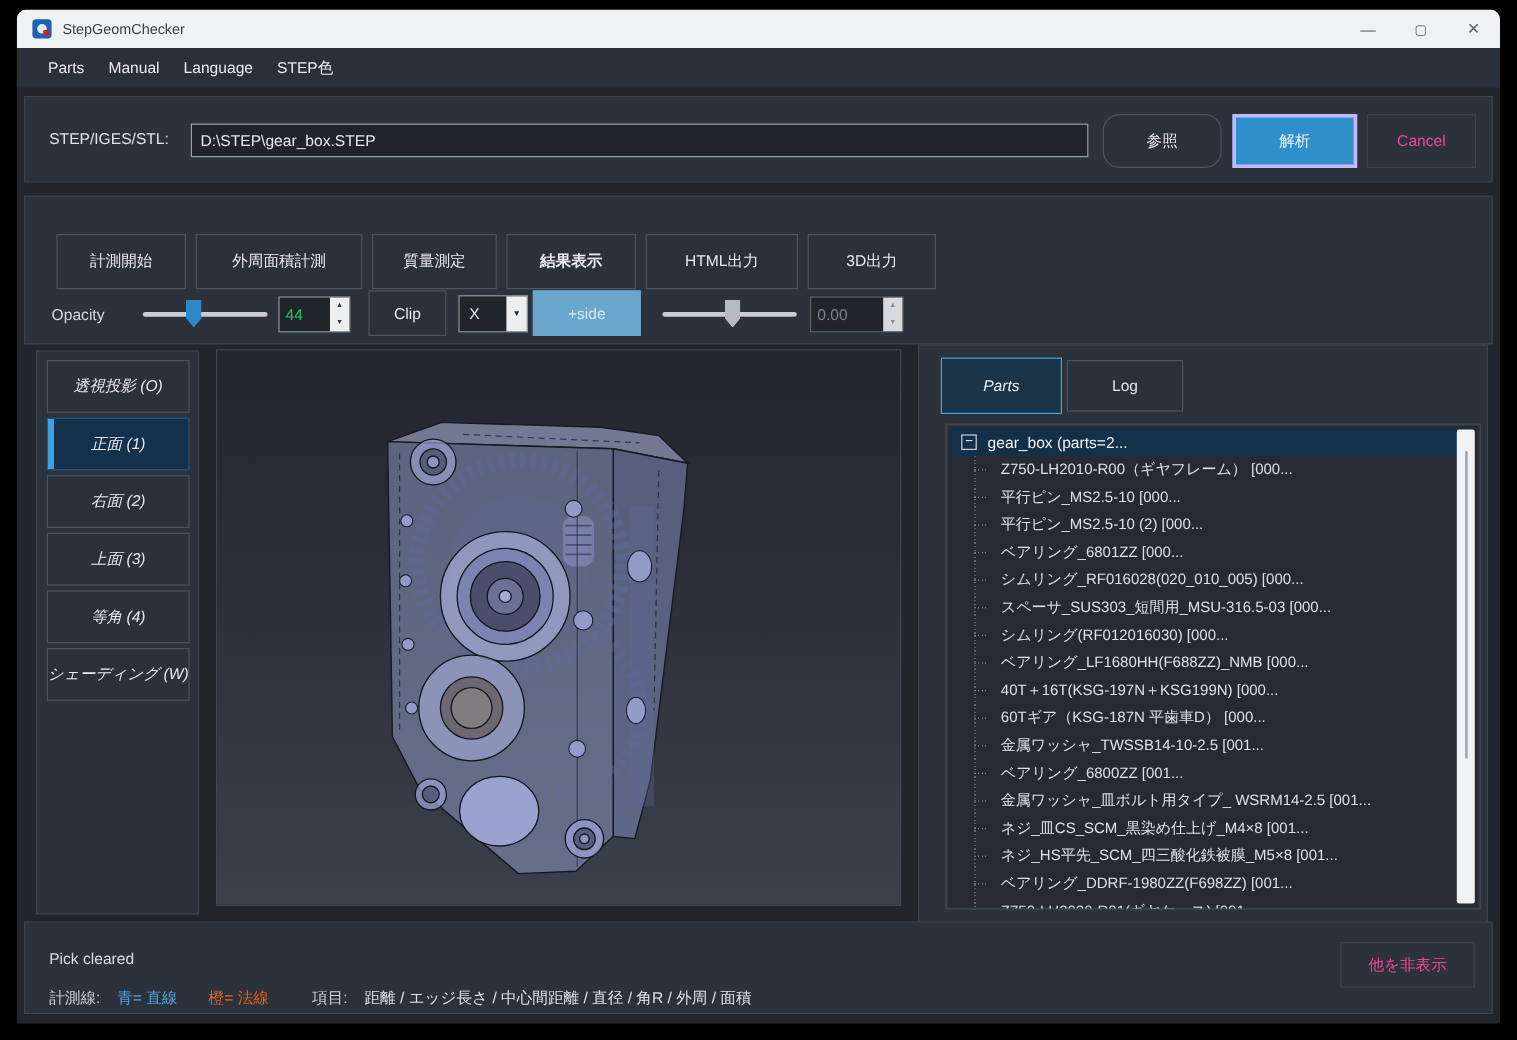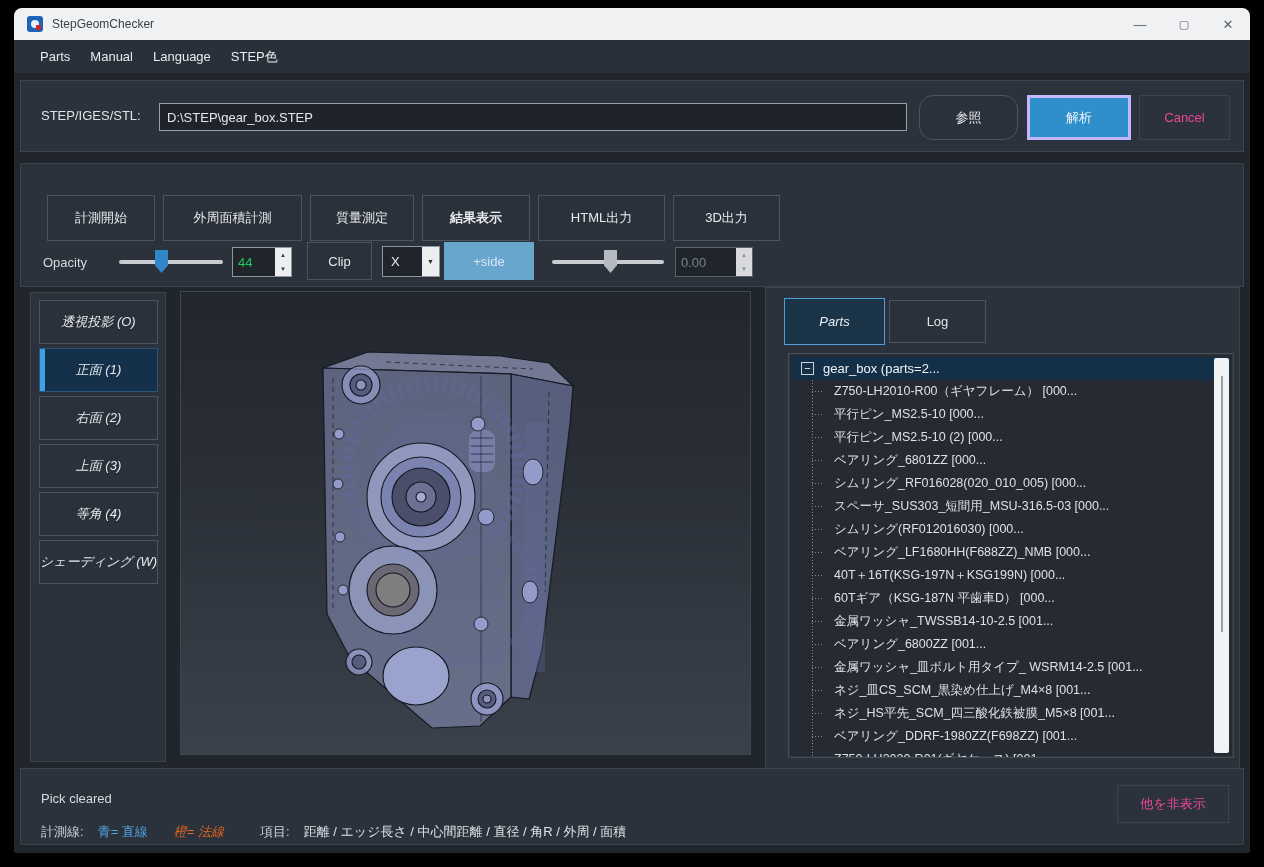--- a/index.html
+++ b/index.html
@@ -100,21 +100,21 @@
 
   .scrollbar { position:absolute; right:4px; top:4px; bottom:4px; width:15px; background:#f1f2f3; border-radius:2px; }
   .scroll-line { position:absolute; left:50%; margin-left:-1px; top:18px; height:256px; width:2px; background:#9aa0a7; }
 
   
   #status-panel { left:6px; top:760px; width:1224px; height:77px; }
   .status-line1 { position:absolute; left:20px; top:22px; font-size:13px; color:#d8dce1; }
   .status-line2 { position:absolute; left:20px; top:54px; font-size:13px; color:#ccd1d7; display:flex; }
   .status-line2 .lbl { margin-right:14px; }
   .legend-blue { color:#4da3e0; margin-right:26px; }
-  .legend-orange { color:#e4631d; margin-right:36px;font-style:italic; }
+  .legend-orange { color:#e4631d; margin-right:36px; }
   .status-items { color:#dde2e7; }
   #btn-hide-others { position:absolute; left:1096px; top:16px; width:112px; height:38px; background:#2c323b; }
 </style>
 </head>
 <body>
 
 <div class="window">
 
   <div class="titlebar">
     <div class="app-icon"></div>

